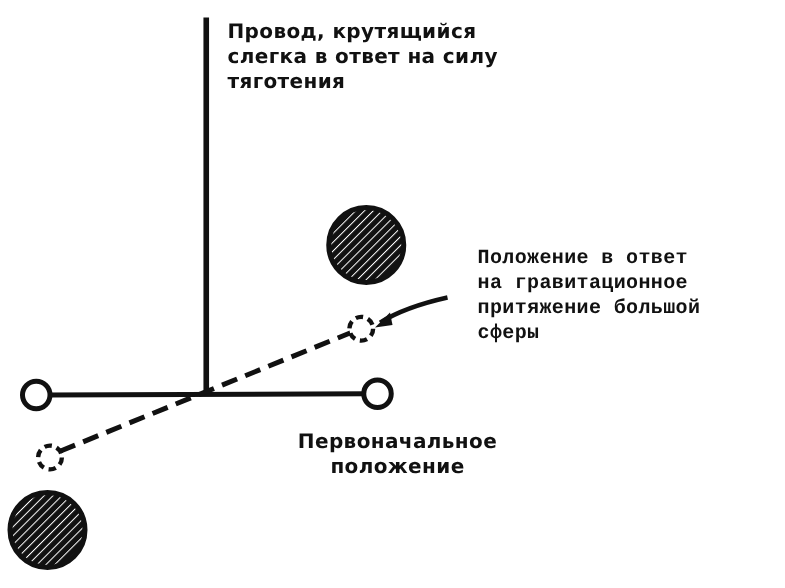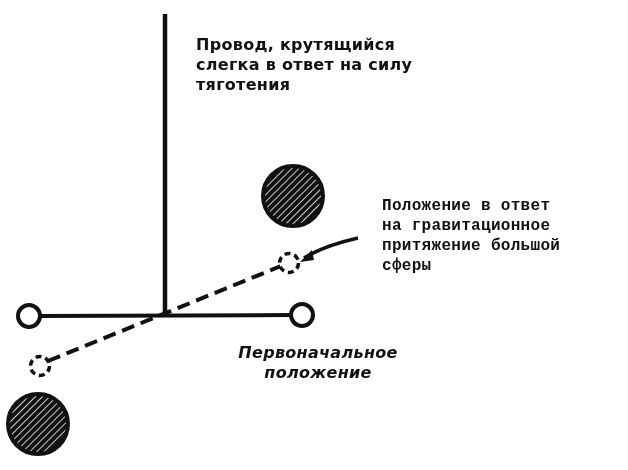--- a/index.html
+++ b/index.html
@@ -1,19 +1,19 @@
 <!DOCTYPE html>
 <html><head>
 <meta charset="utf-8">
 <style>
   html, body { margin:0; padding:0; background:#ffffff; }
   body { width:628px; height:470px; position:relative; overflow:hidden; font-family:"Liberation Sans", sans-serif; }
   svg#diagram { position:absolute; left:0; top:0; }
   .label { position:absolute; font-family:"DejaVu Sans", sans-serif; font-weight:bold; font-size:16px; line-height:20px; color:#111; white-space:pre-line; letter-spacing:0.3px; }
-  .center { text-align:center;font-style:italic; }
+  .center { text-align:center; }
 </style>
 </head>
 <body>
 
 <svg id="diagram" width="628" height="470" viewBox="0 0 628 470">
   <defs>
     <pattern id="hatch" patternUnits="userSpaceOnUse" width="5" height="5" patternTransform="rotate(45)">
       <rect width="5" height="5" fill="#111"></rect>
       <line x1="0" y1="0" x2="0" y2="5" stroke="#fff" stroke-width="1.6"></line>
     </pattern>
@@ -29,21 +29,21 @@
   <circle cx="40" cy="366" r="9.5" fill="#fff" stroke="#111" stroke-width="3.5" stroke-dasharray="6,4"></circle>
   <circle cx="289" cy="263" r="9.5" fill="#fff" stroke="#111" stroke-width="3.5" stroke-dasharray="6,4"></circle>
 
   <circle cx="293" cy="196" r="30" fill="url(#hatch)" stroke="#111" stroke-width="4"></circle>
   <circle cx="38" cy="424" r="30" fill="url(#hatch)" stroke="#111" stroke-width="4"></circle>
 
   <path d="M358 238 C 340 242, 322 247, 304 258" fill="none" stroke="#111" stroke-width="3.5"></path>
   <path d="M300 262 L312 250 L314 260 Z" fill="#111"></path>
 </svg>
 
-<div class="label" style="left:196px; top:15px;margin-top:20px;">Провод, крутящийся
+<div class="label" style="left:182px; top:15px;">Провод, крутящийся
 слегка в ответ на силу
 тяготения</div>
 <div class="label" style="left:382px; top:196px;font-family:Liberation Mono, monospace;">Положение в ответ
 на гравитационное
 притяжение большой
 сферы</div>
 <div class="label center" style="left:218px; top:343px; width:200px;">Первоначальное
 положение</div>
 
 </body></html>

